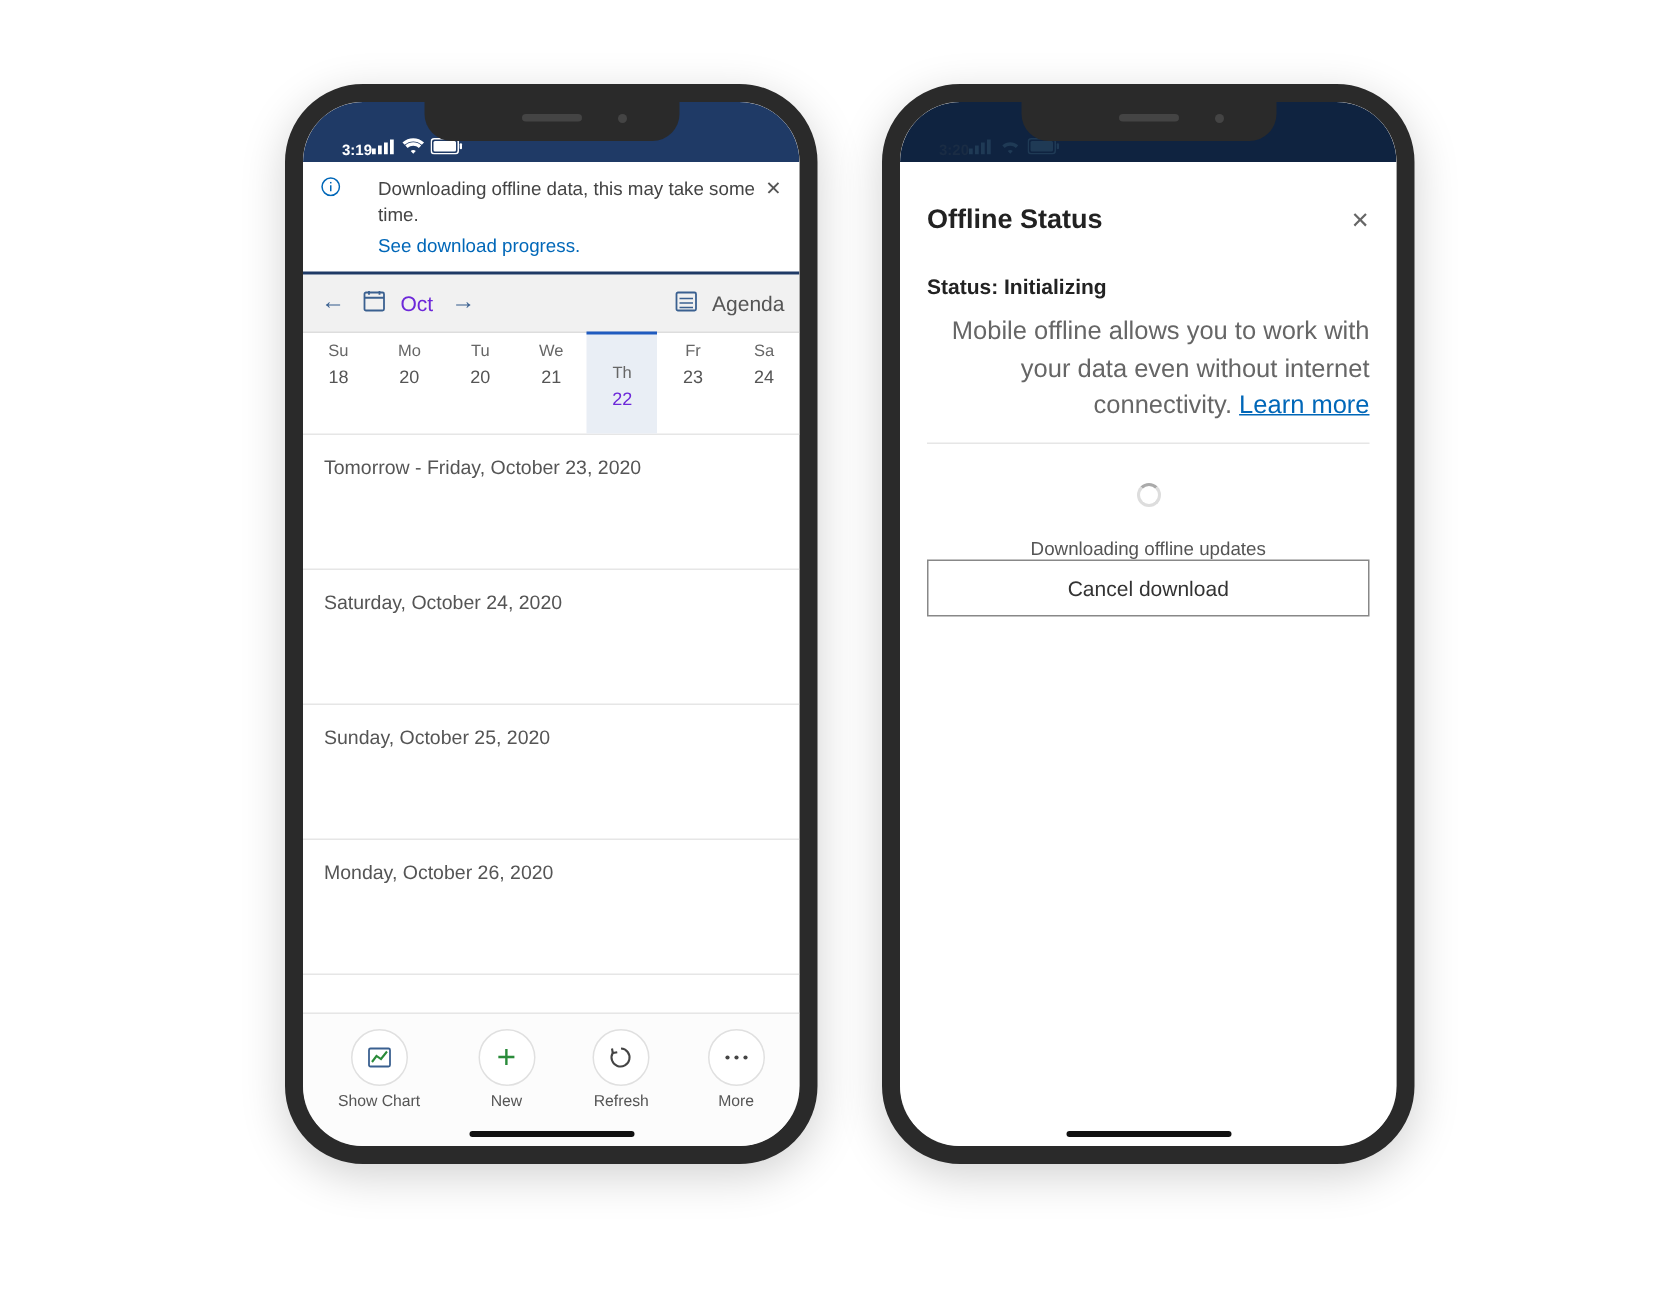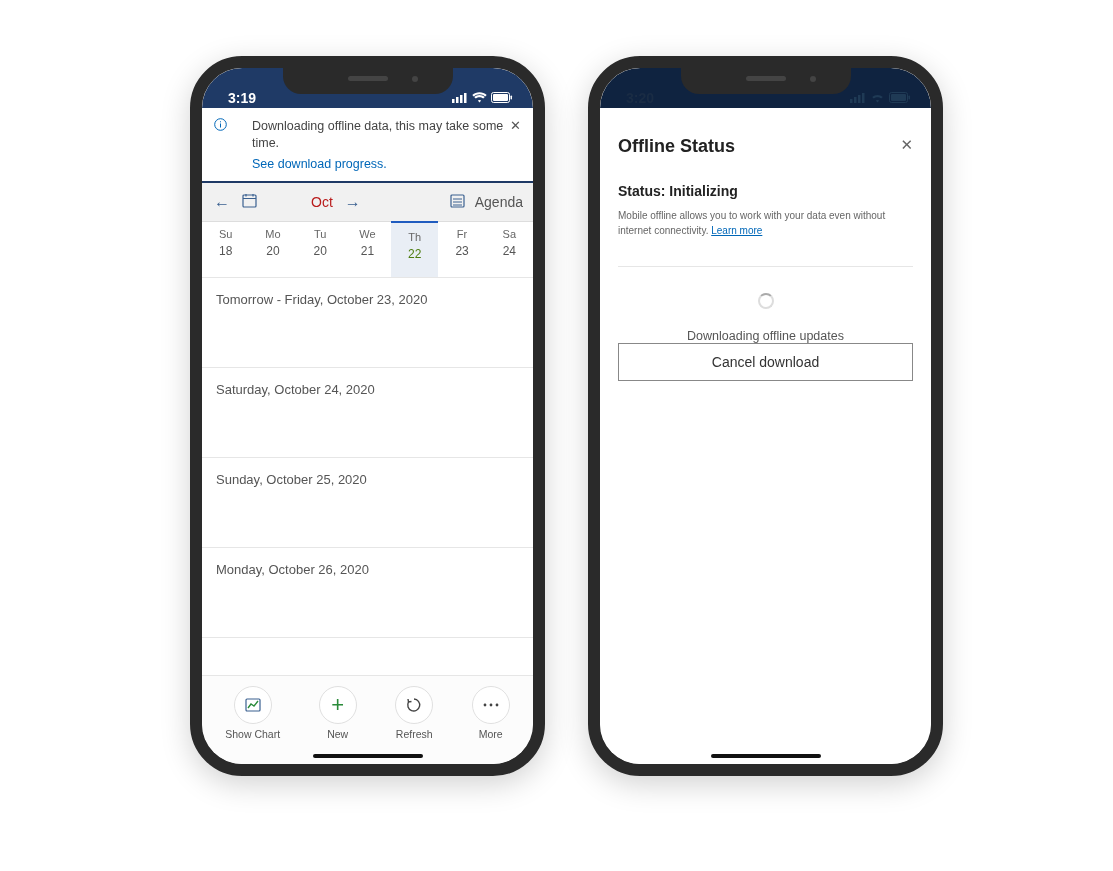--- a/index.html
+++ b/index.html
@@ -52,23 +52,22 @@
     border-radius: 40px;
     overflow: hidden;
     background: #fff;
   }
   .status-bar {
     height: 40px;
     background: #1f3a66;
     color: #fff;
     display: flex;
     align-items: flex-end;
-    justify-content: space-between;
     padding: 0 20px 2px 26px;
-    font-size: 14px;
+    font-size: 10px;
     font-weight: 600;
   }
   .phone.right .status-bar { background: #0f2340; color:#1a2c44; }
   .status-icons { display: flex; gap: 4px; align-items: center; }
 
   .banner {
     display: flex;
     padding: 10px 12px 8px 12px;
     font-size: 12.5px;
     color: #444;
@@ -87,40 +86,40 @@
     display: flex;
     align-items: center;
     padding: 8px 10px;
     gap: 10px;
     font-size: 14px;
     color: #444;
     border-bottom: 1px solid #ddd;
   }
   .cal-header .arrow { color:#3a6090; font-size:16px; padding:2px 2px;}
   .cal-header .month-ic { color:#3a6090; }
-  .cal-header .month-label { color:#b91c1c;margin-left:44px; }
+  .cal-header .month-label { color:#6d28d9; }
   .cal-header .spacer { flex:1; }
   .cal-header .agenda-ic { color:#3a6090; }
   .cal-header .agenda-label { color:#555; }
 
   .week-row {
     display:grid;
     grid-template-columns: repeat(7,1fr);
     text-align:center;
     font-size:11px;
     color:#666;
     background:#fff;
     border-bottom:1px solid #e6e6e6;
   }
   .week-row .dayhead { padding:6px 0 2px; }
   .week-row .daynum { padding:2px 0 16px; font-size:12px; color:#555;}
   .daycell { position:relative;text-align:center; }
   .daycell.selected { background:#e9eef5; }
-  .daycell.selected .dayhead { border-top:2px solid #1f5bbf; margin-top:-1px; padding-top:8px; }
-  .daycell.selected .daynum { color:#4d7c0f; font-weight:500; }
+  .daycell.selected .dayhead { border-top:2px solid #1f5bbf; margin-top:-1px; padding-top:20px; }
+  .daycell.selected .daynum { color:#6d28d9; font-weight:500; }
 
   .agenda-list { }
   .agenda-item {
     padding: 14px 14px;
     font-size: 13px;
     color: #555;
     border-bottom: 1px solid #e6e6e6;
   }
   .agenda-item .space { height:46px; display:block; }
   .agenda-item.today { background:#e5ecf4; }
@@ -146,25 +145,25 @@
   .bb-circ.new { color:#2a8b3a; font-size:22px; font-weight:300;}
   .home-ind {
     position:absolute;bottom:6px;left:50%;transform:translateX(-50%);
     width:110px;height:4px;background:#111;border-radius:3px;
   }
 
   
   .panel {
     padding: 28px 18px 0 18px;
   }
-  .panel-title-row { display:flex;justify-content:space-between;margin-bottom:26px;}
+  .panel-title-row { display:flex;justify-content:space-between;align-items:center;margin-bottom:26px;}
   .panel-title { font-size:18px;font-weight:600;color:#222;}
   .panel-close { color:#666; font-size:15px; }
   .status-line { font-size:14px; font-weight:600; color:#222; margin-bottom:10px;}
-  .status-desc { font-size:10px; color:#666; line-height:1.45; padding-bottom:28px; border-bottom:1px solid #e6e6e6;}
+  .status-desc { font-size:17px; color:#666; line-height:1.45; padding-bottom:12px; border-bottom:1px solid #e6e6e6;text-align:right;}
   .status-desc a { color:#0067b8; text-decoration:underline;}
   .spinner-wrap { text-align:center; padding:26px 0 16px;}
   .spinner {
     width:16px;height:16px;border:2px solid #ddd;border-top-color:#aaa;border-radius:50%;display:inline-block;
   }
   .dl-status-text { text-align:center;font-size:12.5px;color:#555;}
   .cancel-btn {
     display:block;width:100%;
     border:1px solid #888;
     background:#fff;

